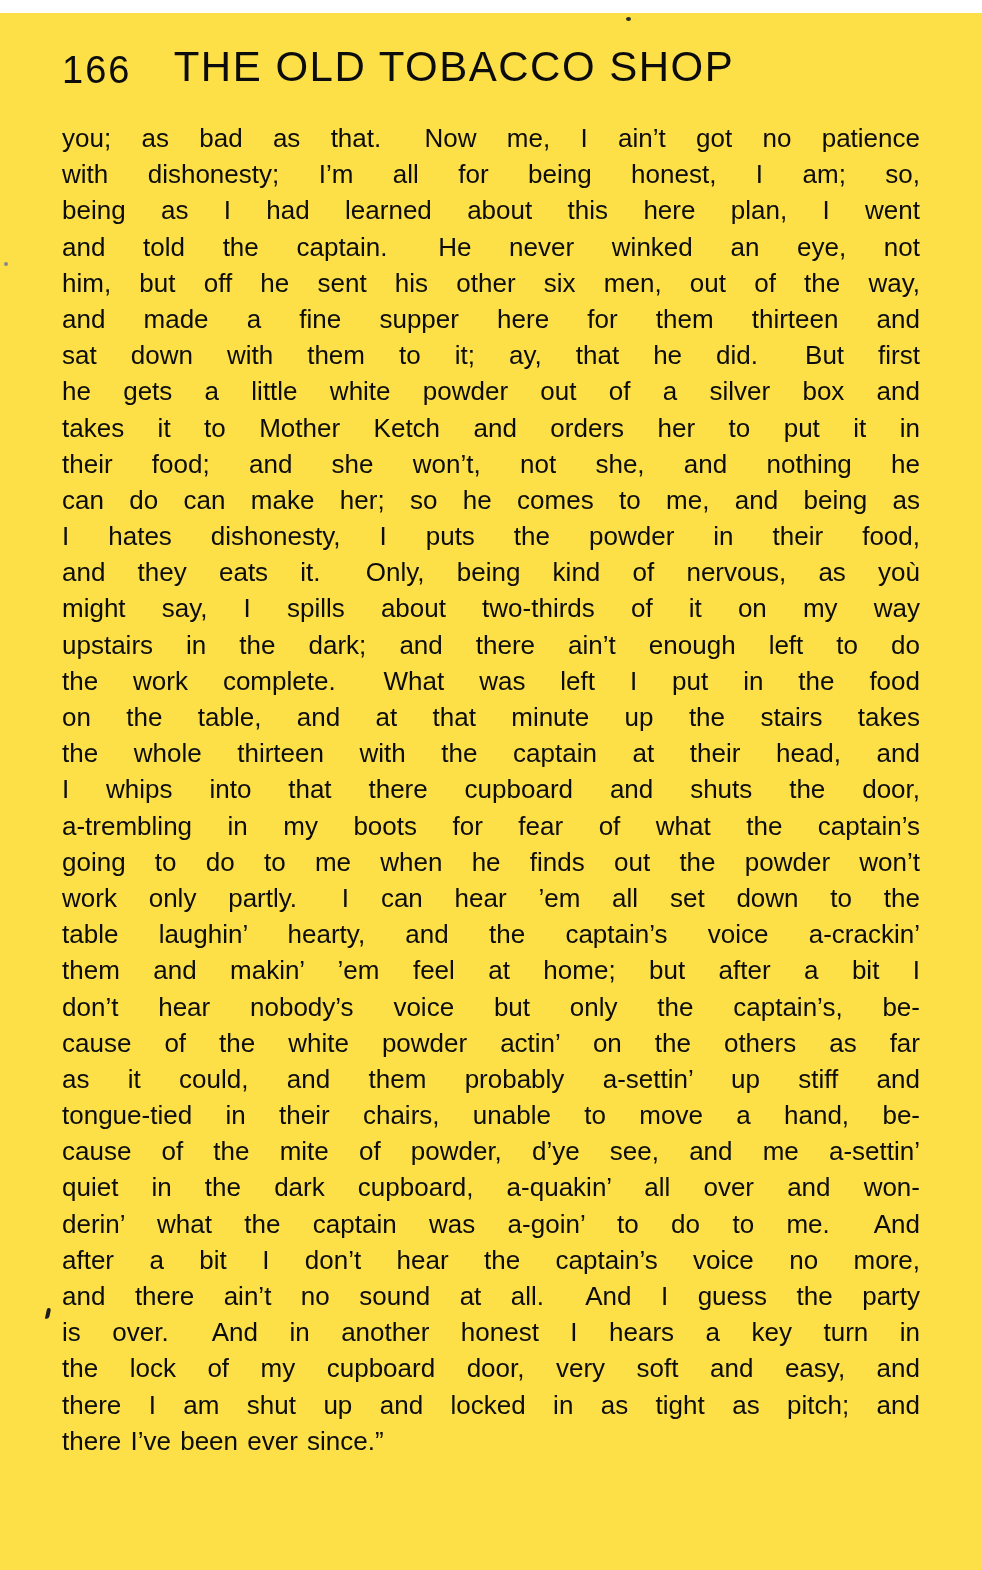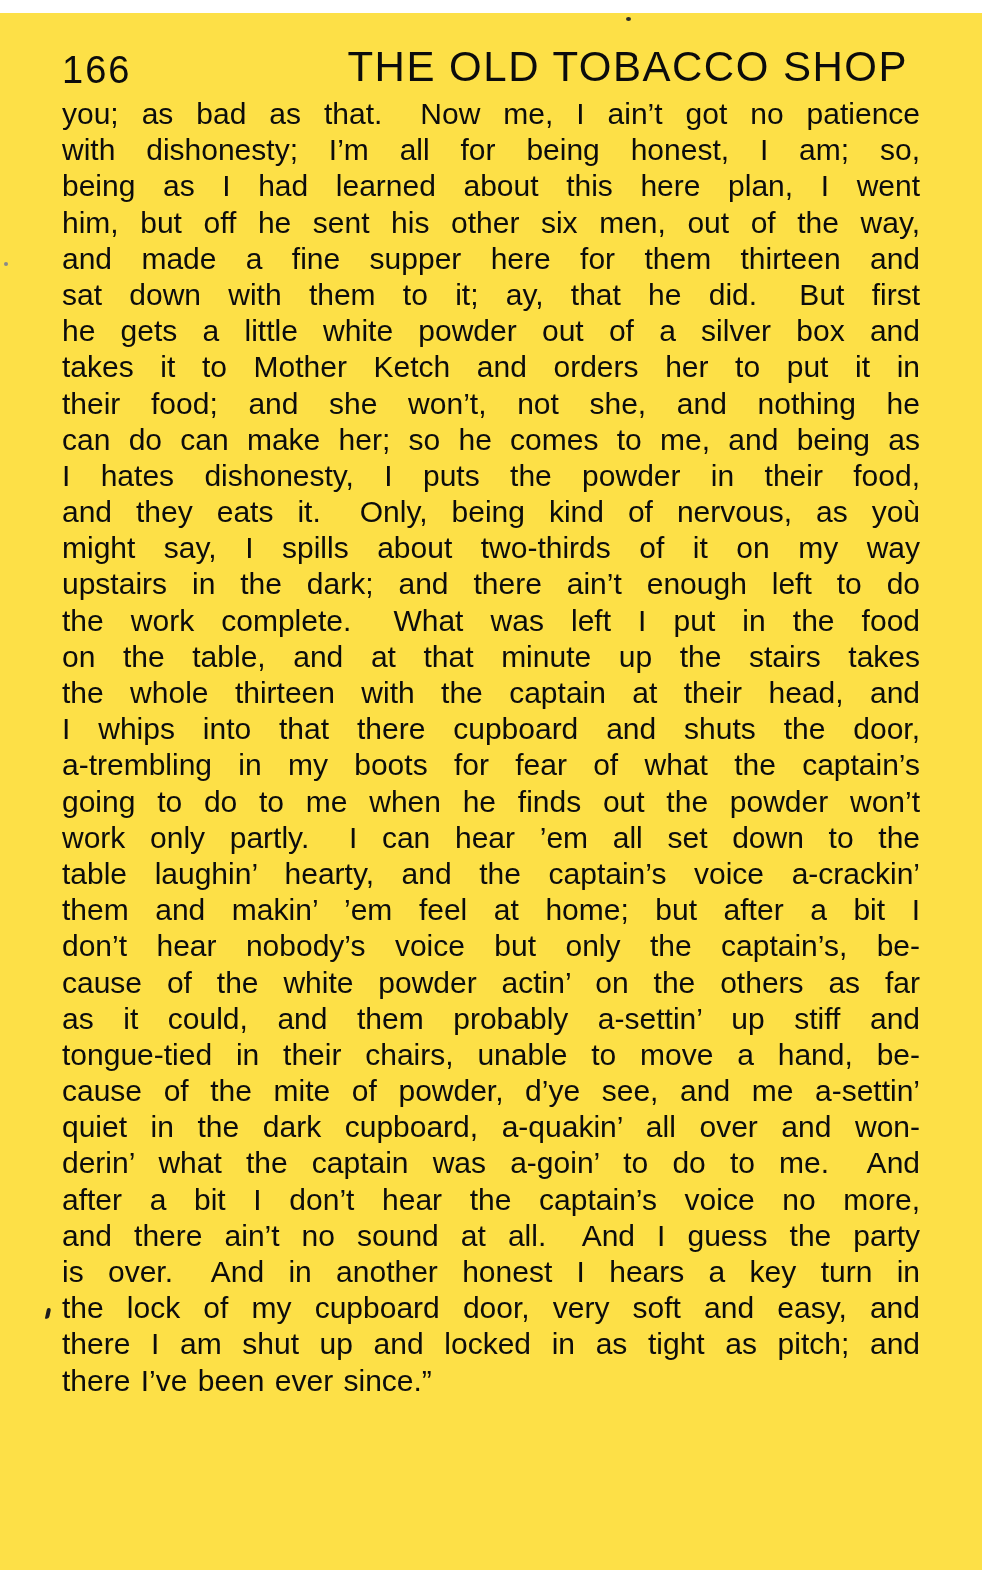--- a/index.html
+++ b/index.html
@@ -30,32 +30,32 @@
     top: 6px;
     font-size: 38px;
     letter-spacing: 2px;
     font-weight: 400;
   }
   .running-title {
     position: absolute;
     left: 0;
     top: 0;
     width: 908px;
-    text-align: right;
+    text-align: center;
     font-size: 42px;
     letter-spacing: 1.5px;
     font-weight: 400;
     white-space: nowrap;
   }
   .body-text {
     position: absolute;
-    top: 83px;
+    top: 107px;
     left: 62px;
     width: 858px;
-    font-size: 30px;
+    font-size: 26px;
     line-height: 36.2px;
     word-spacing: 2px;
   }
   .line {
     text-align: justify;
     text-align-last: justify;
     white-space: normal;
     height: 36.2px;
     overflow: visible;
   }
@@ -81,20 +81,21 @@
 
   <div class="running-head">
     <span class="page-number">166</span>
     <div class="running-title">THE OLD TOBACCO SHOP</div>
   </div>
 
   <div class="body-text">
       <div class="line">you; as bad as that.  Now me, I ain’t got no patience</div>
       <div class="line">with dishonesty; I’m all for being honest, I am; so,</div>
       <div class="line">being as I had learned about this here plan, I went</div>
+      <div class="line">and told the captain.  He never winked an eye, not</div>
       <div class="line">him, but off he sent his other six men, out of the way,</div>
       <div class="line">and made a fine supper here for them thirteen and</div>
       <div class="line">sat down with them to it; ay, that he did.  But first</div>
       <div class="line">he gets a little white powder out of a silver box and</div>
       <div class="line">takes it to Mother Ketch and orders her to put it in</div>
       <div class="line">their food; and she won’t, not she, and nothing he</div>
       <div class="line">can do can make her; so he comes to me, and being as</div>
       <div class="line">I hates dishonesty, I puts the powder in their food,</div>
       <div class="line">and they eats it.  Only, being kind of nervous, as yoù</div>
       <div class="line">might say, I spills about two-thirds of it on my way</div>

